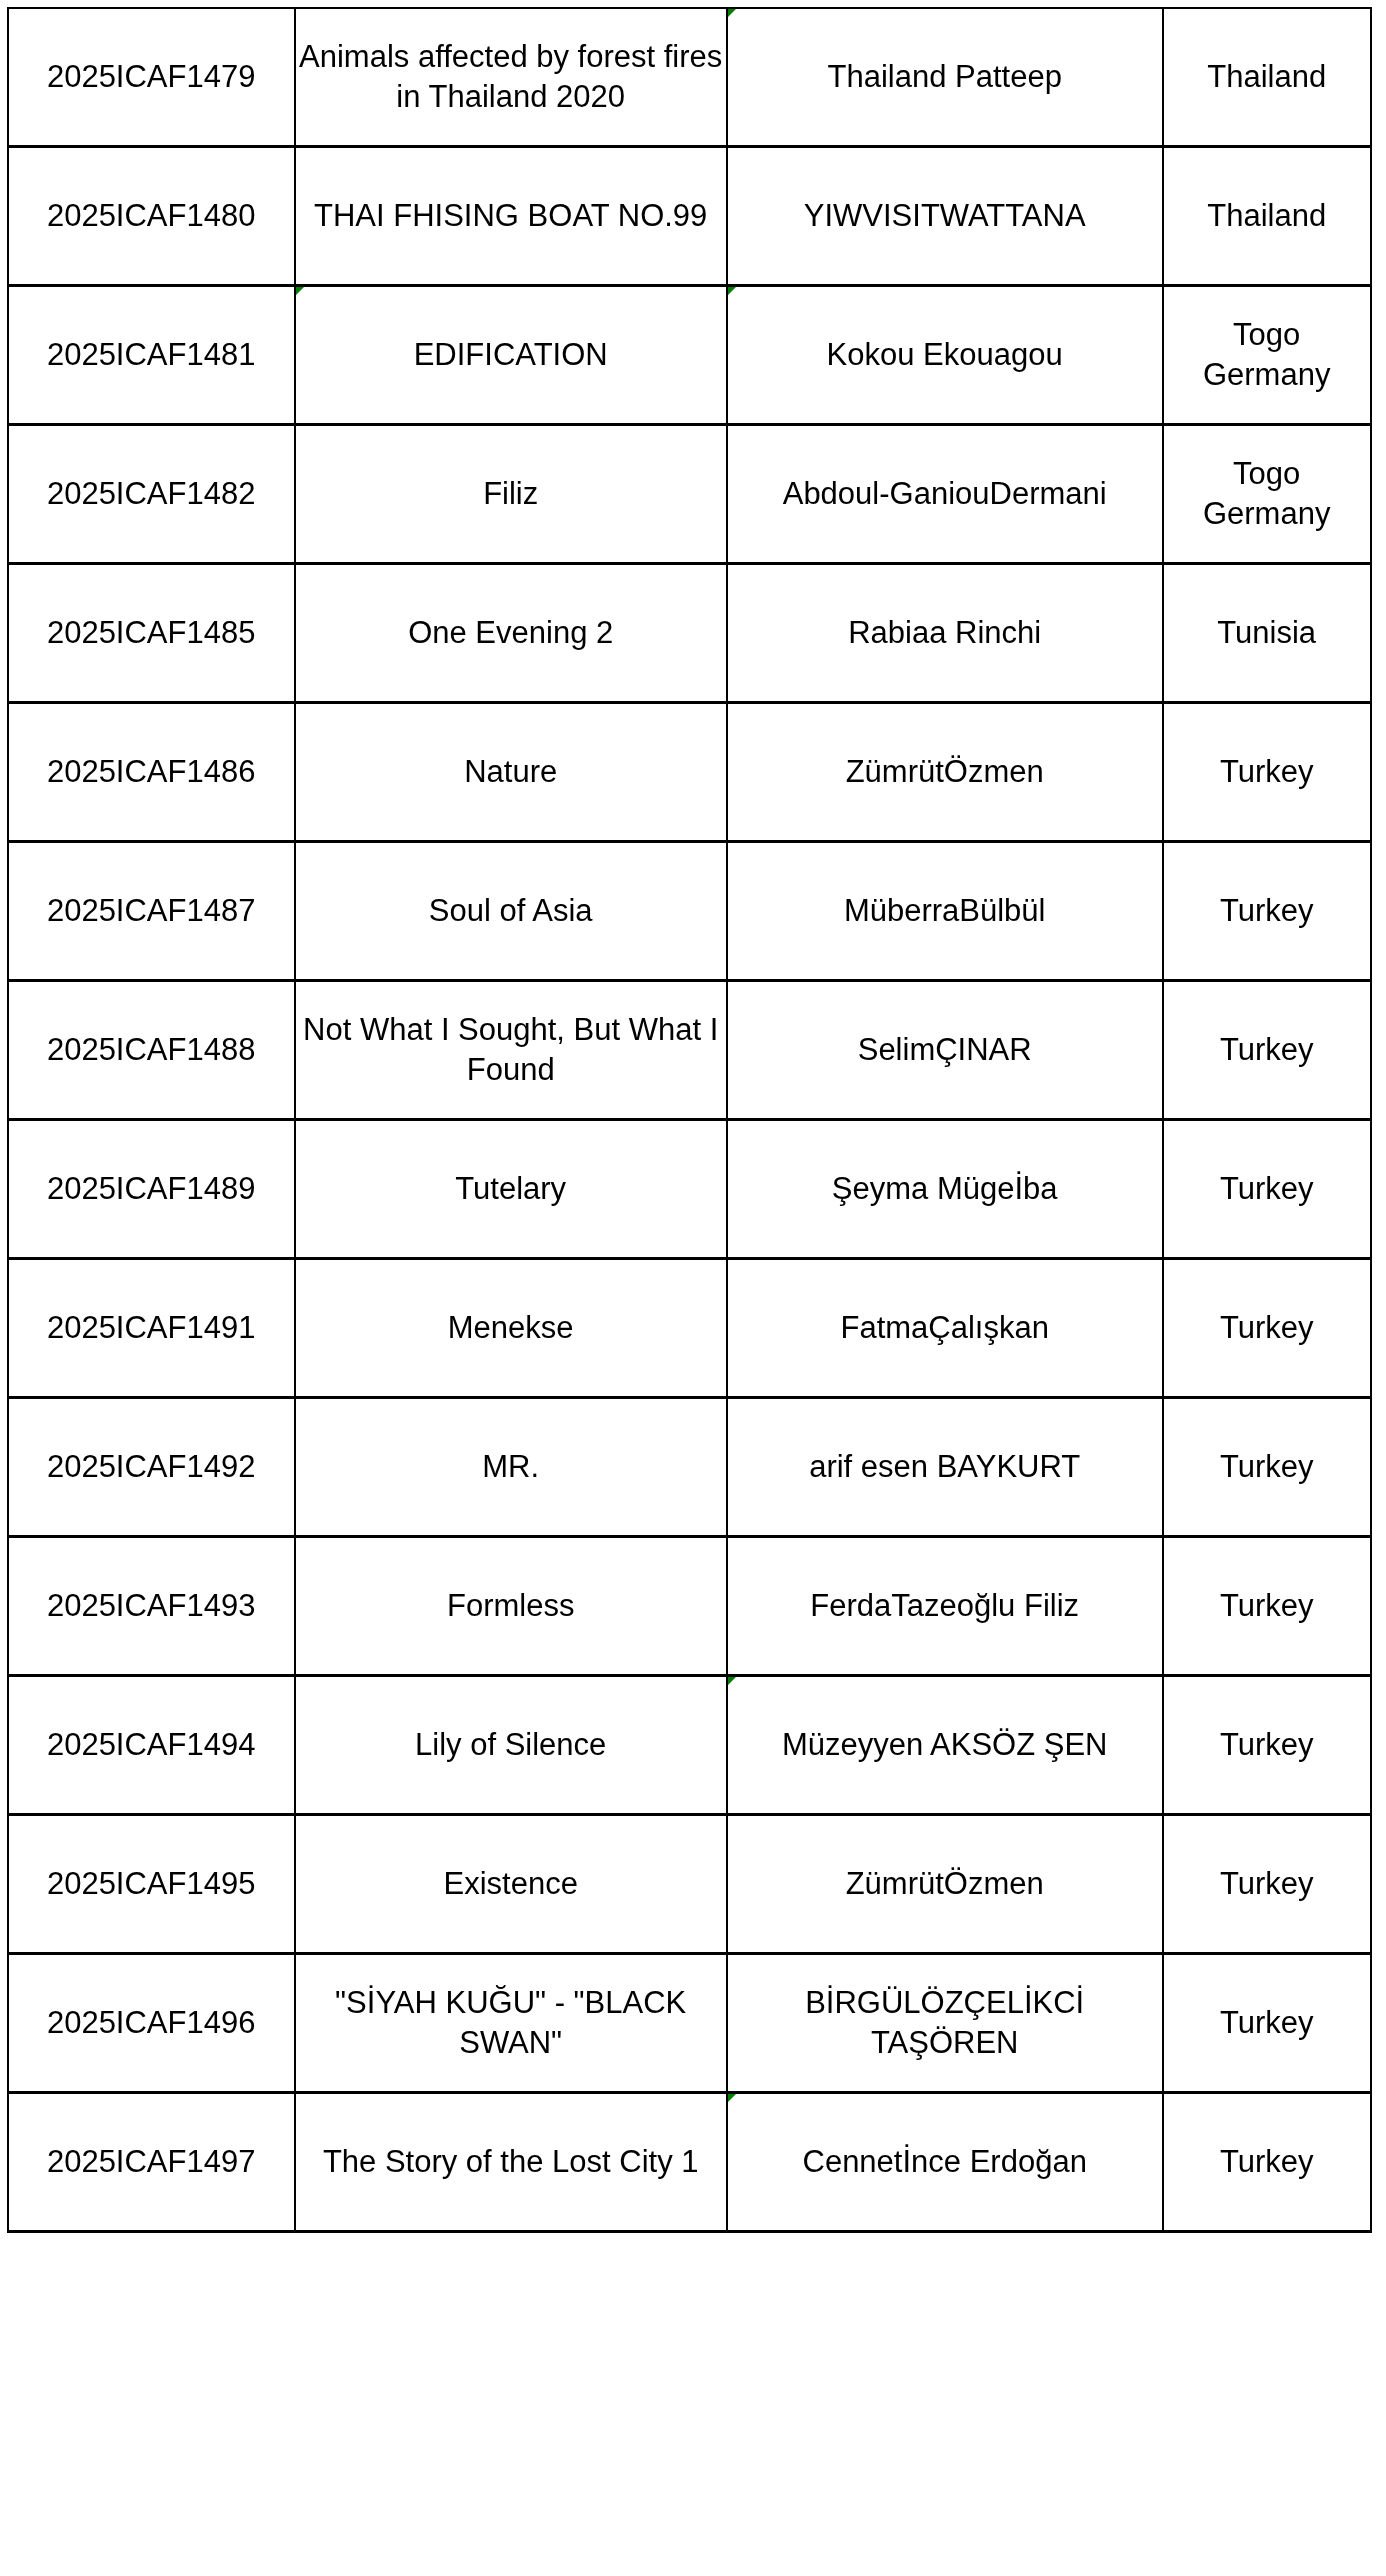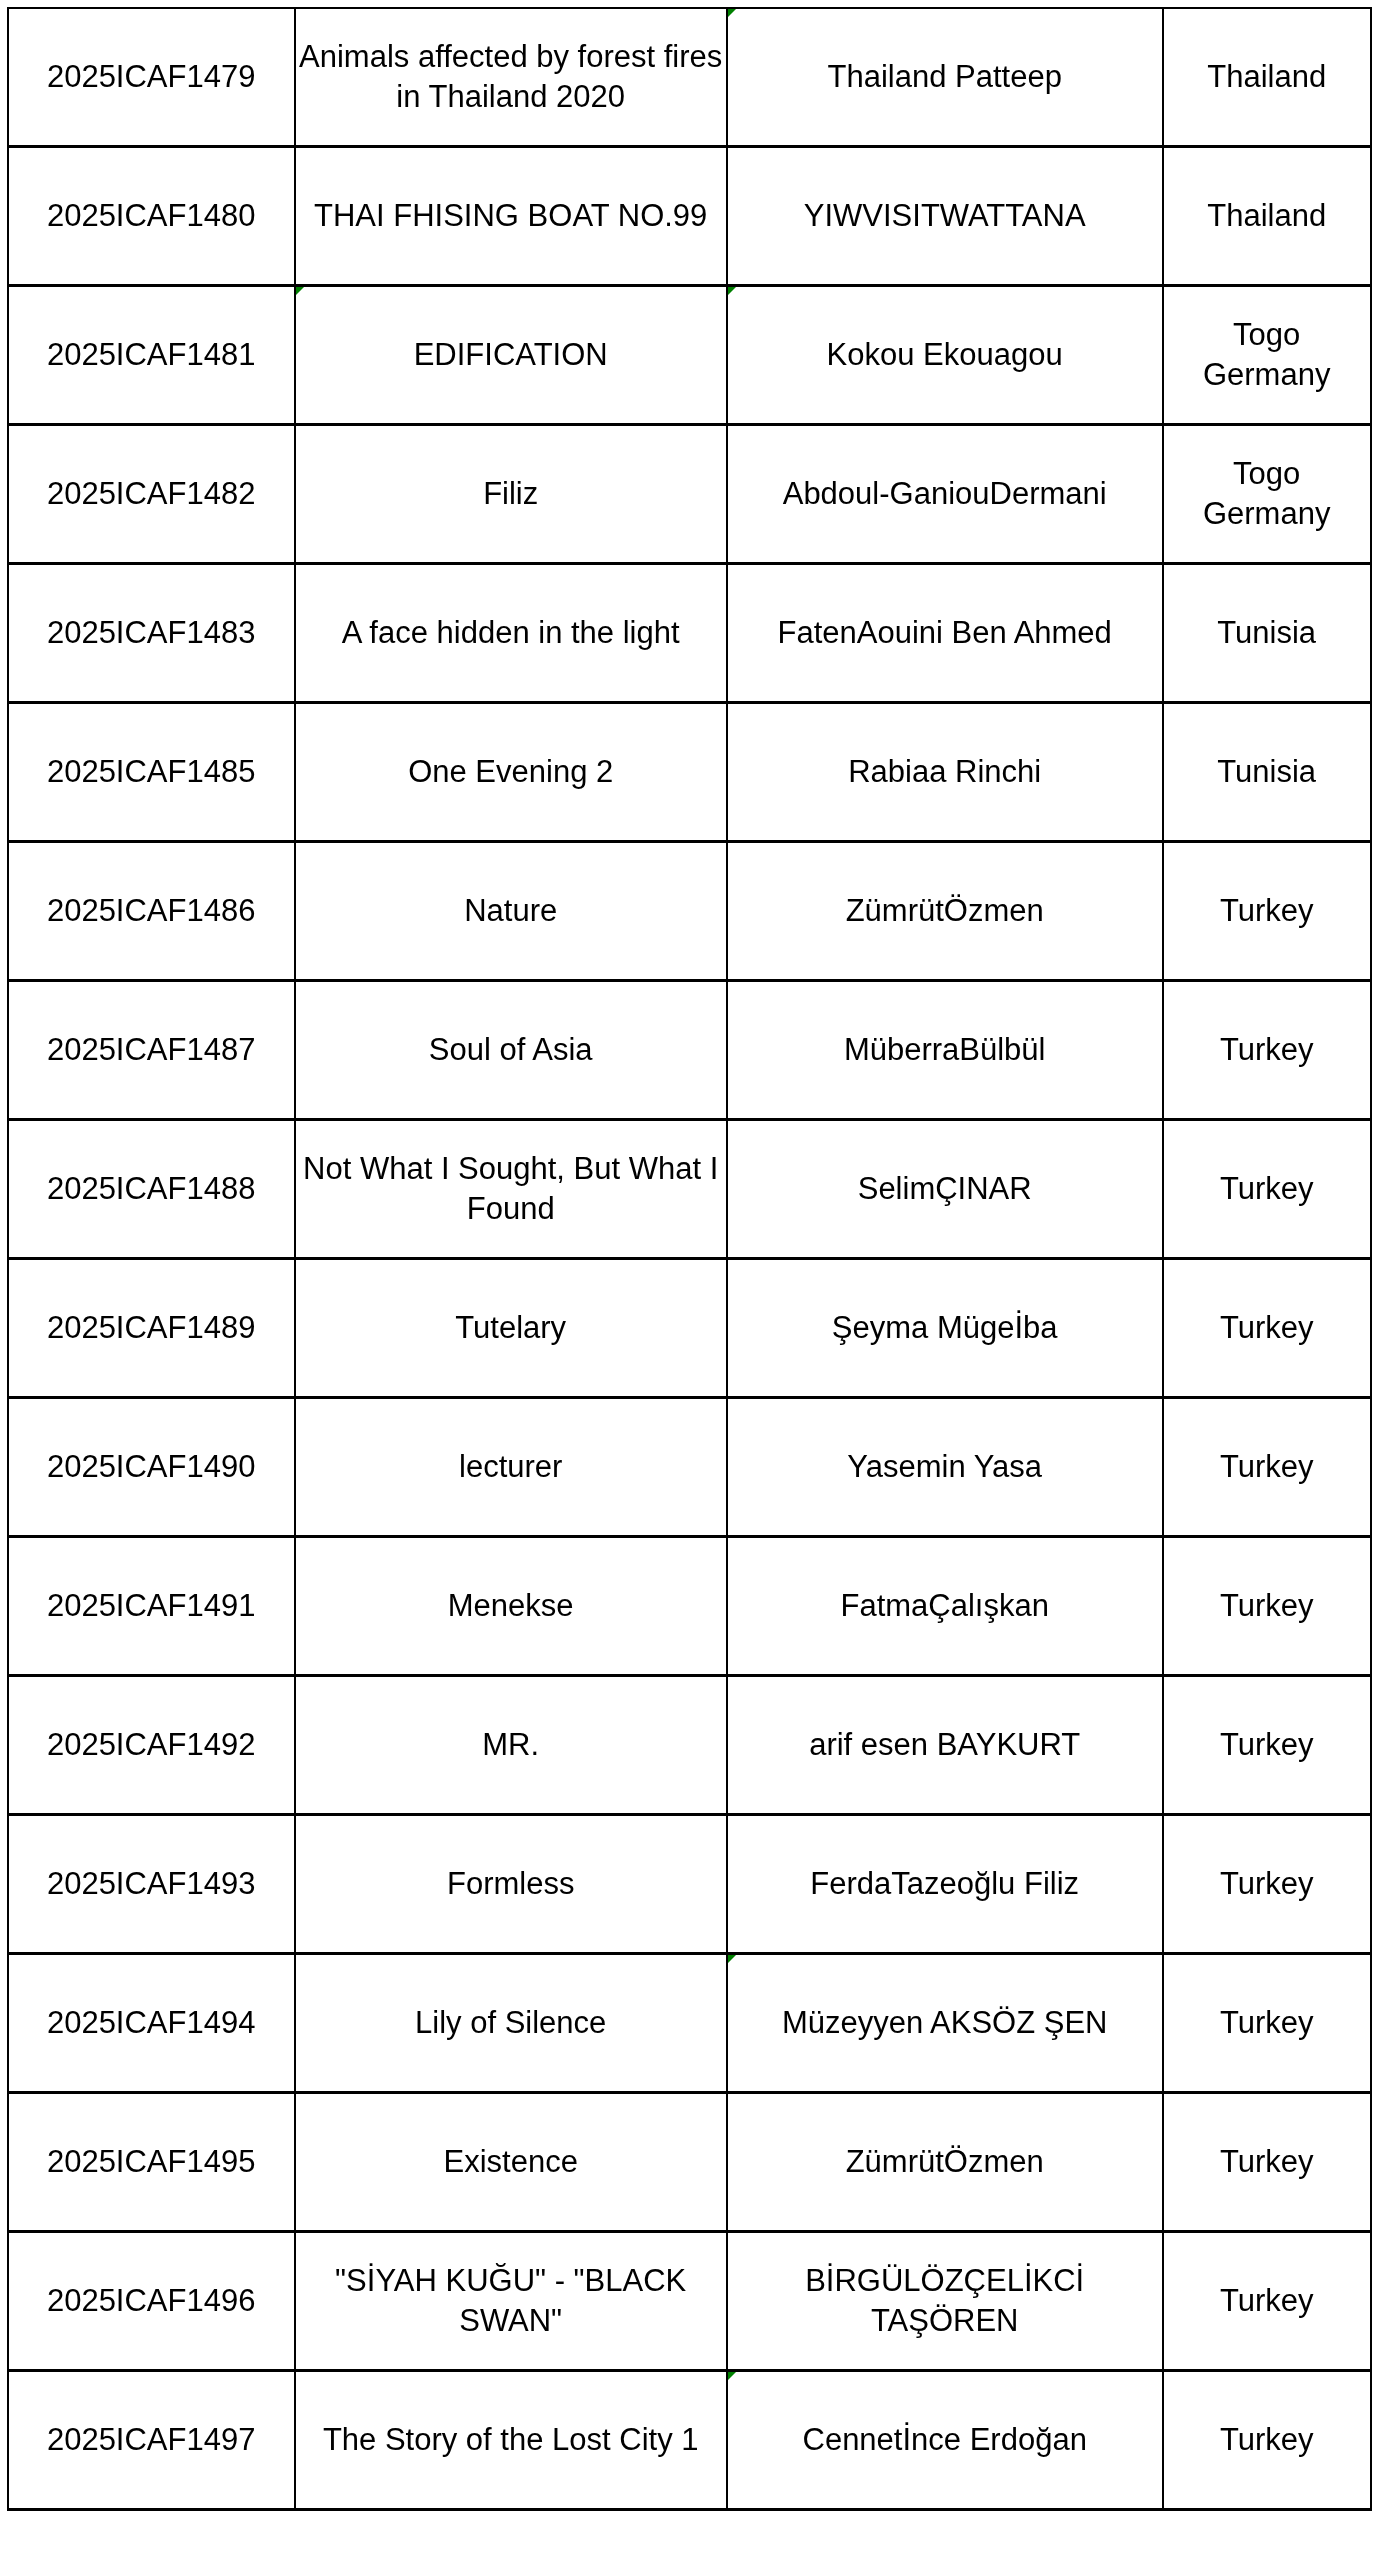--- a/index.html
+++ b/index.html
@@ -76,26 +76,20 @@
         <td><i class="err" style="border-top-color: rgb(0, 128, 0);"></i><span>Kokou Ekouagou</span></td>
         <td><span>Togo Germany</span></td>
       </tr>
       <tr>
         <td><span>2025ICAF1482</span></td>
         <td><span>Filiz</span></td>
         <td><span>Abdoul-GaniouDermani</span></td>
         <td><span>Togo Germany</span></td>
       </tr>
       <tr>
-        <td><span>2025ICAF1483</span></td>
-        <td><span>A face hidden in the light</span></td>
-        <td><span>FatenAouini Ben Ahmed</span></td>
-        <td><span>Tunisia</span></td>
-      </tr>
-      <tr>
         <td><span>2025ICAF1485</span></td>
         <td><span>One Evening 2</span></td>
         <td><span>Rabiaa Rinchi</span></td>
         <td><span>Tunisia</span></td>
       </tr>
       <tr>
         <td><span>2025ICAF1486</span></td>
         <td><span>Nature</span></td>
         <td><span>ZümrütÖzmen</span></td>
         <td><span>Turkey</span></td>
@@ -109,26 +103,20 @@
       <tr>
         <td><span>2025ICAF1488</span></td>
         <td><span>Not What I Sought, But What I Found</span></td>
         <td><span>SelimÇINAR</span></td>
         <td><span>Turkey</span></td>
       </tr>
       <tr>
         <td><span>2025ICAF1489</span></td>
         <td><span>Tutelary</span></td>
         <td><span>Şeyma Mügeİba</span></td>
-        <td><span>Turkey</span></td>
-      </tr>
-      <tr>
-        <td><span>2025ICAF1490</span></td>
-        <td><span>lecturer</span></td>
-        <td><span>Yasemin Yasa</span></td>
         <td><span>Turkey</span></td>
       </tr>
       <tr>
         <td><span>2025ICAF1491</span></td>
         <td><span>Menekse</span></td>
         <td><span>FatmaÇalışkan</span></td>
         <td><span>Turkey</span></td>
       </tr>
       <tr>
         <td><span>2025ICAF1492</span></td>

